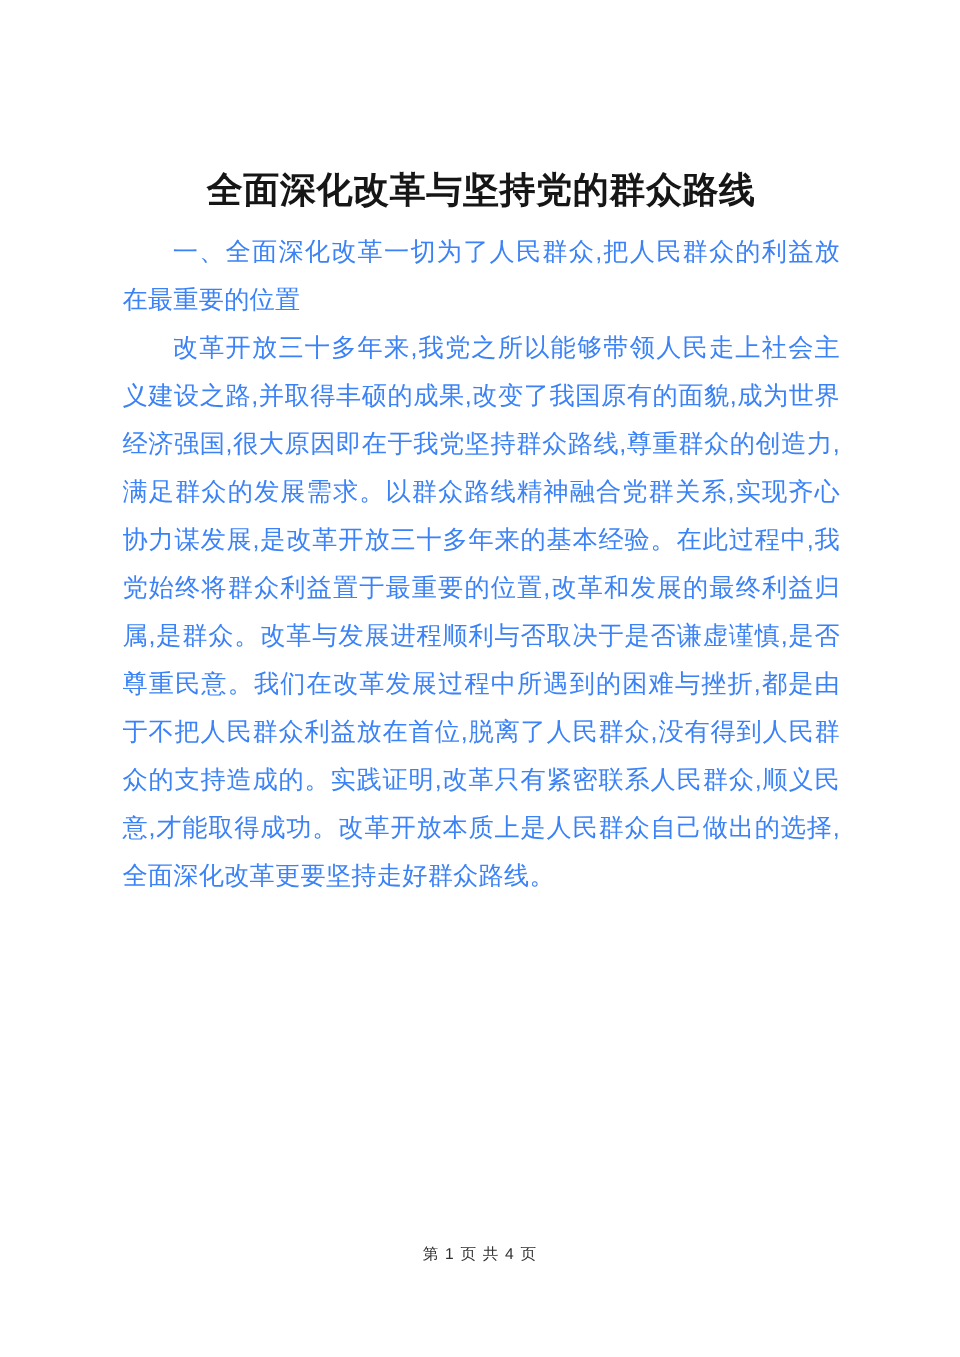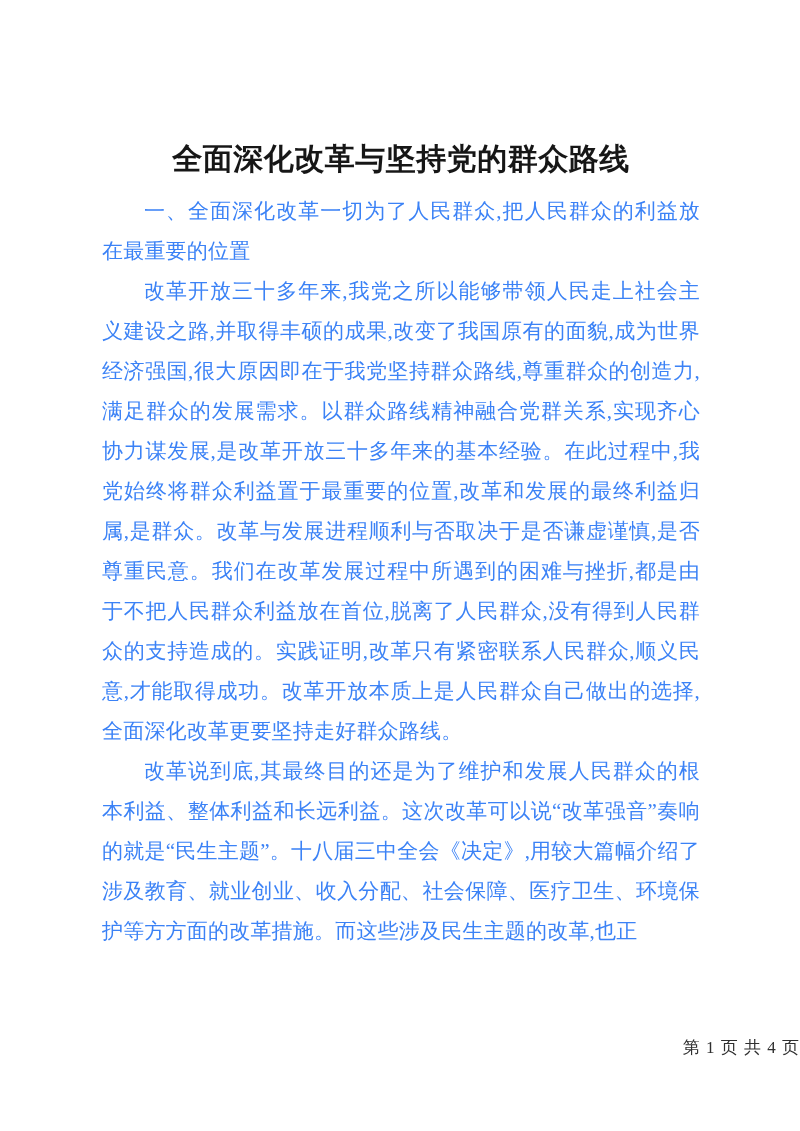--- a/index.html
+++ b/index.html
@@ -6,21 +6,21 @@
     margin: 0;
     padding: 0;
     background: #ffffff;
   }
   .page {
     position: relative;
     width: 800px;
     height: 1131px;
     background: #ffffff;
     overflow: hidden;
-    font-family: Liberation Serif, serif;
+    font-family: Liberation Sans, sans-serif;
     color: #2a2a2a;
   }
   .content {
     position: absolute;
     left: 102px;
     top: 137px;
     width: 598px;
   }
   .doc-title {
     margin: 0 0 10px 0;
@@ -39,34 +39,33 @@
     text-indent: 2em;
     letter-spacing: 0.2px;
     color: #3b82f6;
     font-weight: 400;
   }
   .page-footer {
     position: absolute;
     left: 0;
     right: 0;
     top: 1036px;
-    text-align: right;
-    font-size: 17px;
+    text-align: center;
+    font-size: 13px;
     letter-spacing: 1px;
     color: #2f2f2f;
   }
 </style>
 </head>
 <body>
 
 <div class="page">
   <div class="content">
     <h1 class="doc-title">全面深化改革与坚持党的群众路线</h1>
     <div id="paragraphs">
         <p class="para section-heading">一、全面深化改革一切为了人民群众,把人民群众的利益放在最重要的位置</p>
         <p class="para body">改革开放三十多年来,我党之所以能够带领人民走上社会主义建设之路,并取得丰硕的成果,改变了我国原有的面貌,成为世界经济强国,很大原因即在于我党坚持群众路线,尊重群众的创造力,满足群众的发展需求。以群众路线精神融合党群关系,实现齐心协力谋发展,是改革开放三十多年来的基本经验。在此过程中,我党始终将群众利益置于最重要的位置,改革和发展的最终利益归属,是群众。改革与发展进程顺利与否取决于是否谦虚谨慎,是否尊重民意。我们在改革发展过程中所遇到的困难与挫折,都是由于不把人民群众利益放在首位,脱离了人民群众,没有得到人民群众的支持造成的。实践证明,改革只有紧密联系人民群众,顺义民意,才能取得成功。改革开放本质上是人民群众自己做出的选择,全面深化改革更要坚持走好群众路线。</p>
-        <p class="para body">改革说到底,其最终目的还是为了维护和发展人民群众的根本利益、整体利益和长远利益。这次改革可以说“改革强音”奏响的就是“民生主题”。十八届三中全会《决定》,用较大篇幅介绍了涉及教育、就业创业、收入分配、社会保障、医疗卫生、环境保护等方方面的改革措施。而这些涉及民生主题的改革,也正</p>
       </div>
   </div>
   <div class="page-footer">
     <span>第 1 页 共 4 页</span>
   </div>
 </div>
 
 </body></html>

